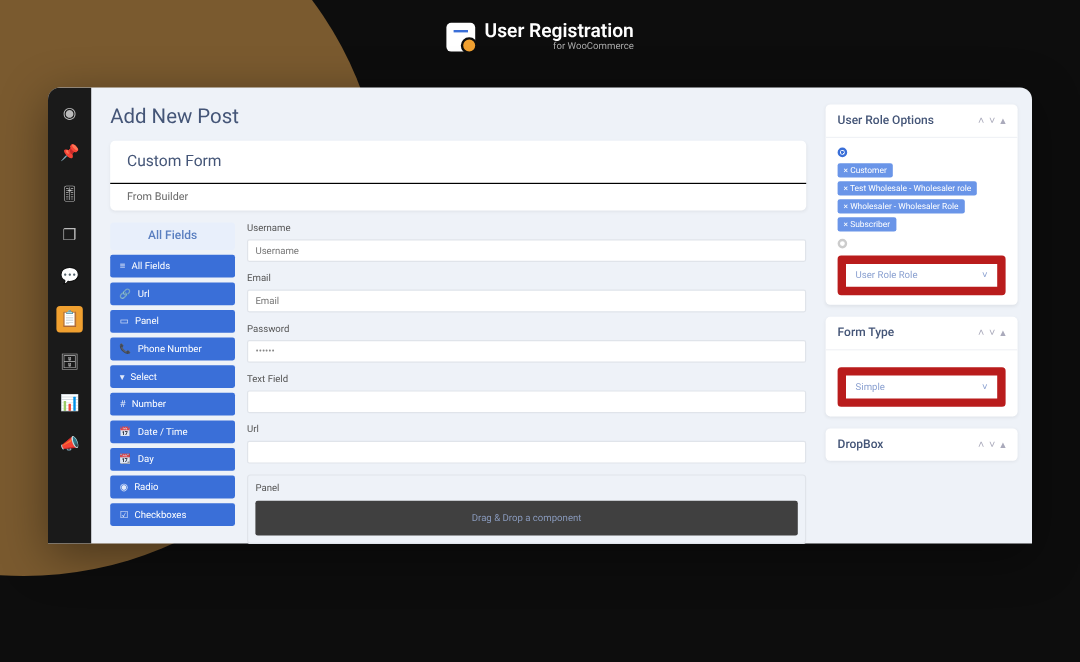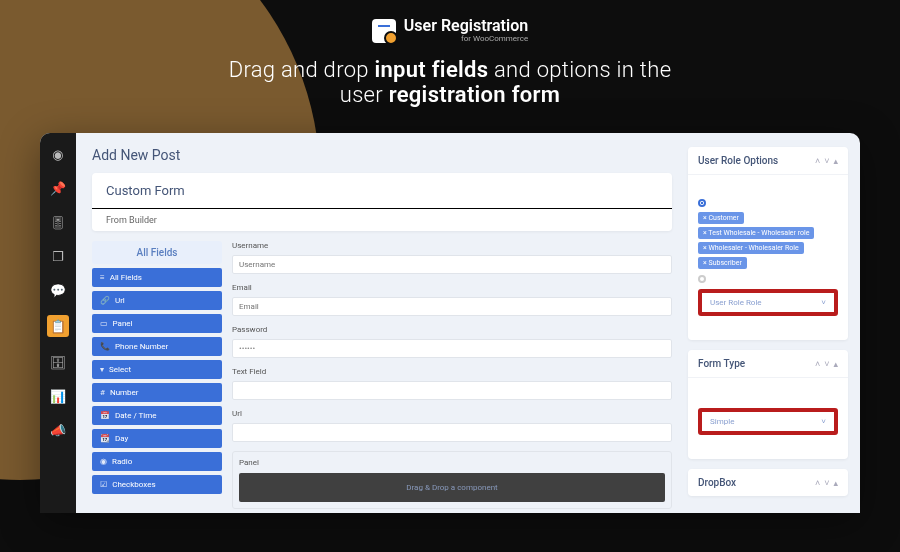--- a/index.html
+++ b/index.html
@@ -12,64 +12,60 @@
 .logo-icon::after{content:"";width:10px;height:10px;border-radius:50%;background:#f0a030;position:absolute;bottom:-2px;right:-2px;border:2px solid #0d0d0d}
 .logo-text{color:#fff;font-weight:600;font-size:16px;line-height:1}
 .logo-sub{color:#aaa;font-size:8px;display:block;text-align:right}
 .headline{color:#fff;font-size:22px;font-weight:300;margin-top:10px;letter-spacing:.3px}
 .headline b{font-weight:600}
 .app{position:relative;z-index:2;margin:14px 40px 0;background:#eef2f8;border-radius:10px 10px 0 0;display:flex;height:380px;overflow:hidden;box-shadow:0 10px 40px rgba(0,0,0,.4)}
 .rail{width:36px;background:#1a1a1a;display:flex;flex-direction:column;align-items:center;padding:12px 0;gap:16px;flex-shrink:0}
 .rail-item{width:18px;height:18px;display:flex;align-items:center;justify-content:center;color:#bbb;font-size:13px;cursor:pointer}
 .rail-item.active{background:#f0a030;border-radius:3px;color:#fff;width:22px;height:22px}
 .main{flex:1;padding:14px 16px;overflow:auto}
-.page-title{color:#445577;font-size:14px;font-weight:400;margin-bottom:10px}
+.page-title{color:#445577;font-size:17px;font-weight:400;margin-bottom:10px}
 .card{background:#fff;border-radius:4px;box-shadow:0 1px 3px rgba(0,0,0,.06);margin-bottom:10px}
 .card-title{padding:10px 14px;color:#445577;font-size:13px;font-weight:400}
 .card-sub{padding:6px 14px;color:#666;font-size:9px;border-top:1px solid #000000}
 .builder{display:flex;gap:10px}
-.fields-col{width:130px;flex-shrink:0}
+.fields-col{width:104px;flex-shrink:0}
 .fields-head{background:#e8effb;color:#5a7fc0;font-size:10px;font-weight:500;text-align:center;padding:6px;border-radius:3px}
 .field-item{background:#3a6fd8;color:#fff;font-size:8px;padding:5px 8px;margin-top:4px;border-radius:2px;display:flex;align-items:center;gap:5px;cursor:grab}
 .field-item .fi-icon{font-size:8px;opacity:.85}
 .form-col{flex:1}
 .form-field{margin-bottom:9px}
 .form-label{font-size:8px;color:#555;margin-bottom:2px;display:block}
 .form-input{width:100%;border:1px solid #e0e4ea;border-radius:2px;padding:4px 6px;font-size:8px;color:#888;background:#fff}
 .panel-box{border:1px solid #e0e4ea;border-radius:3px;padding:6px;margin-top:4px}
 .panel-label{font-size:8px;color:#555;margin-bottom:6px}
 .dropzone{background:#404040;color:#8899bb;font-size:8px;text-align:center;padding:10px;border-radius:2px}
 .sidebar{width:172px;flex-shrink:0;padding:14px 12px 14px 0}
 .panel{background:#fff;border-radius:4px;box-shadow:0 1px 3px rgba(0,0,0,.06);margin-bottom:10px}
 .panel-head{display:flex;align-items:center;justify-content:space-between;padding:8px 10px;color:#445577;font-size:10px;font-weight:500}
 .panel-controls{display:flex;gap:4px;color:#aab;font-size:9px}
-.panel-body{padding:24px 10px;border-top:1px solid #f0f2f6}
+.panel-body{padding:8px 10px;border-top:1px solid #f0f2f6}
 .radio-row{display:flex;align-items:center;gap:5px;font-size:8px;color:#ccc;margin-bottom:5px}
 .radio-dot{width:8px;height:8px;border:2px solid #ccc;border-radius:50%}
 .radio-dot.on{border-color:#3a6fd8;background:radial-gradient(#3a6fd8 40%,transparent 45%)}
 .tags{display:flex;flex-wrap:wrap;gap:3px;margin:3px 0 6px}
 .tag{background:#6a95e8;color:#fff;font-size:7px;padding:2px 5px;border-radius:2px}
-.select-box{border:4px solid #b91c1c;border-radius:3px;padding:5px 8px;font-size:8px;color:#8aa0d0;display:flex;justify-content:space-between;align-items:center;margin-top:6px}
+.select-box{border:7px solid #b91c1c;border-radius:3px;padding:5px 8px;font-size:8px;color:#8aa0d0;display:flex;justify-content:space-between;align-items:center;margin-top:6px}
 </style>
 </head>
 <body>
 
 <div class="bg-arc"></div>
 
 <div class="hero">
   <div class="logo">
     <div class="logo-icon"></div>
     <div>
       <div class="logo-text">User Registration</div>
       <span class="logo-sub">for WooCommerce</span>
     </div>
-  </div>
-  <div class="headline">
-    <span>Drag and drop </span><b>input fields</b><span> and options in the</span><br>
-    <span>user </span><b>registration form</b>
   </div>
 </div>
 
 <div class="app">
   <div class="rail" id="rail">
       <div class="rail-item">◉</div>
       <div class="rail-item">📌</div>
       <div class="rail-item">🎚</div>
       <div class="rail-item">❐</div>
       <div class="rail-item">💬</div>

